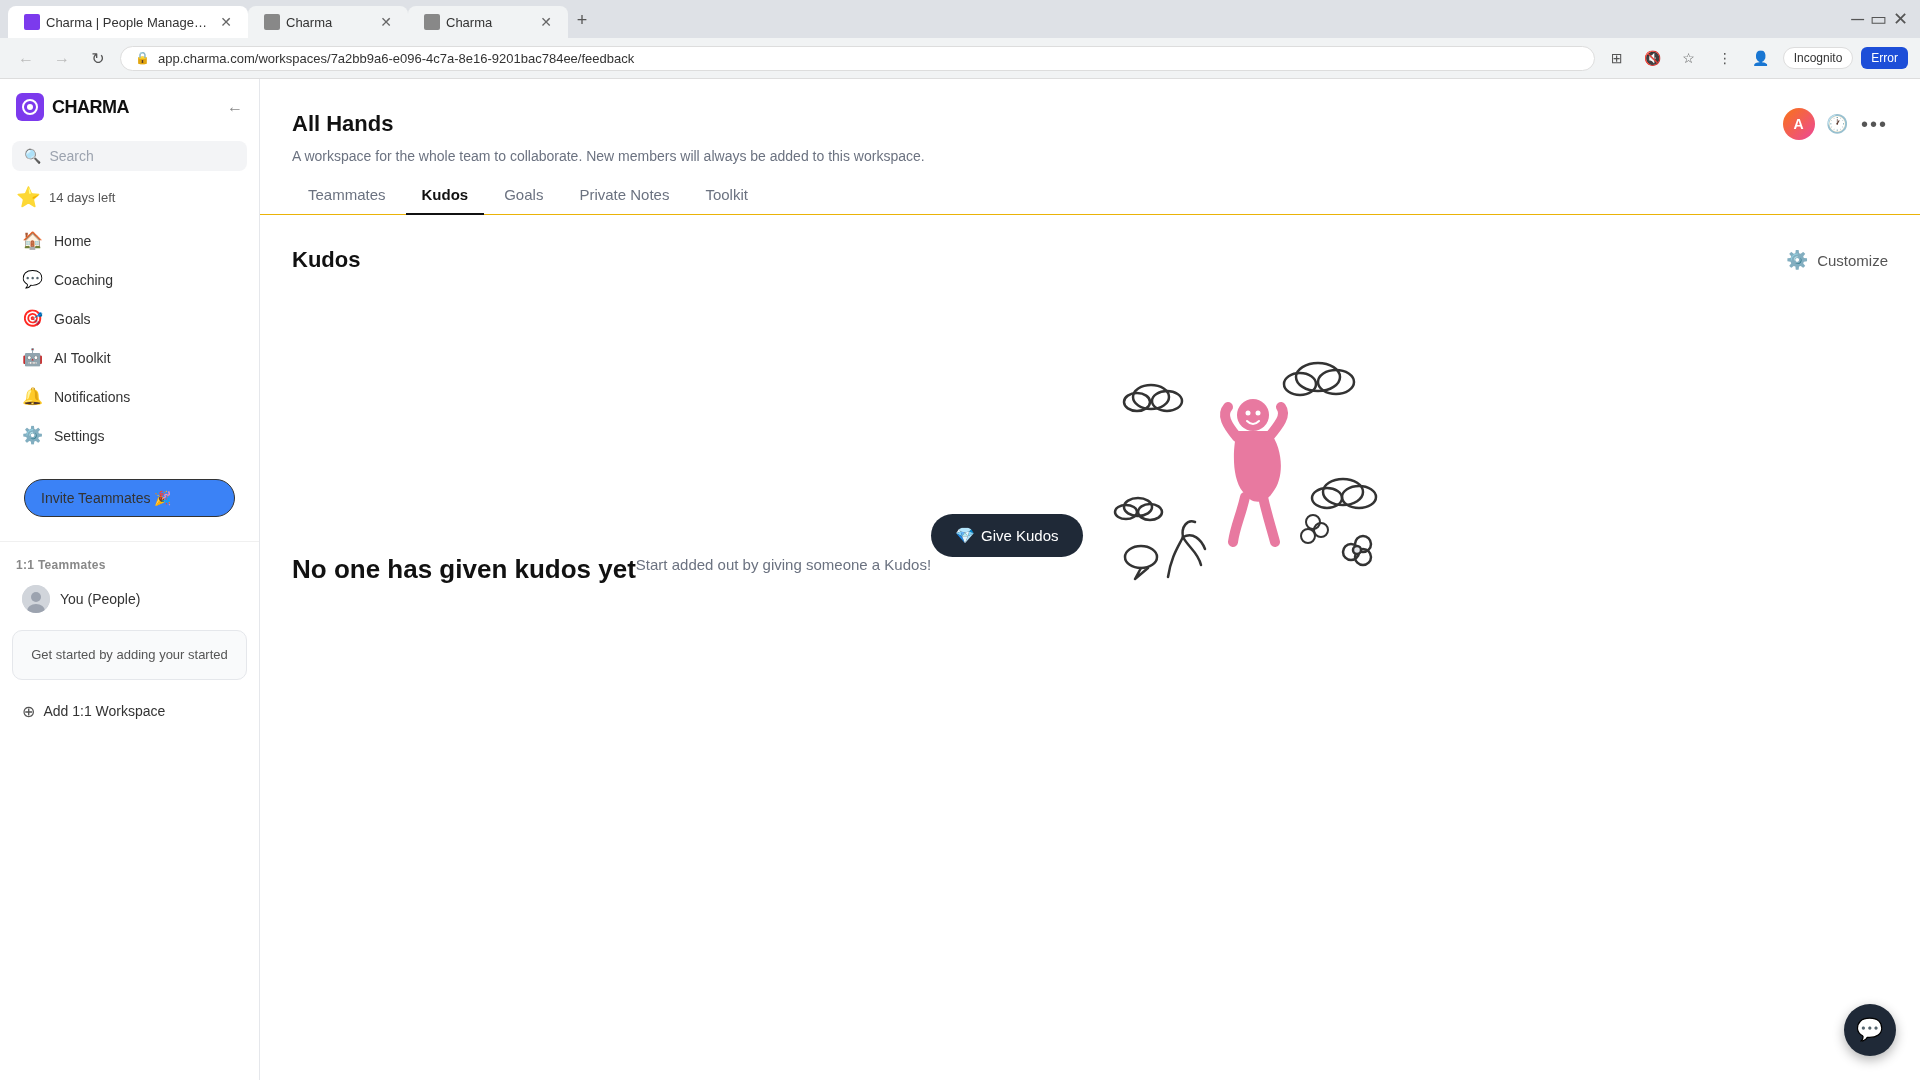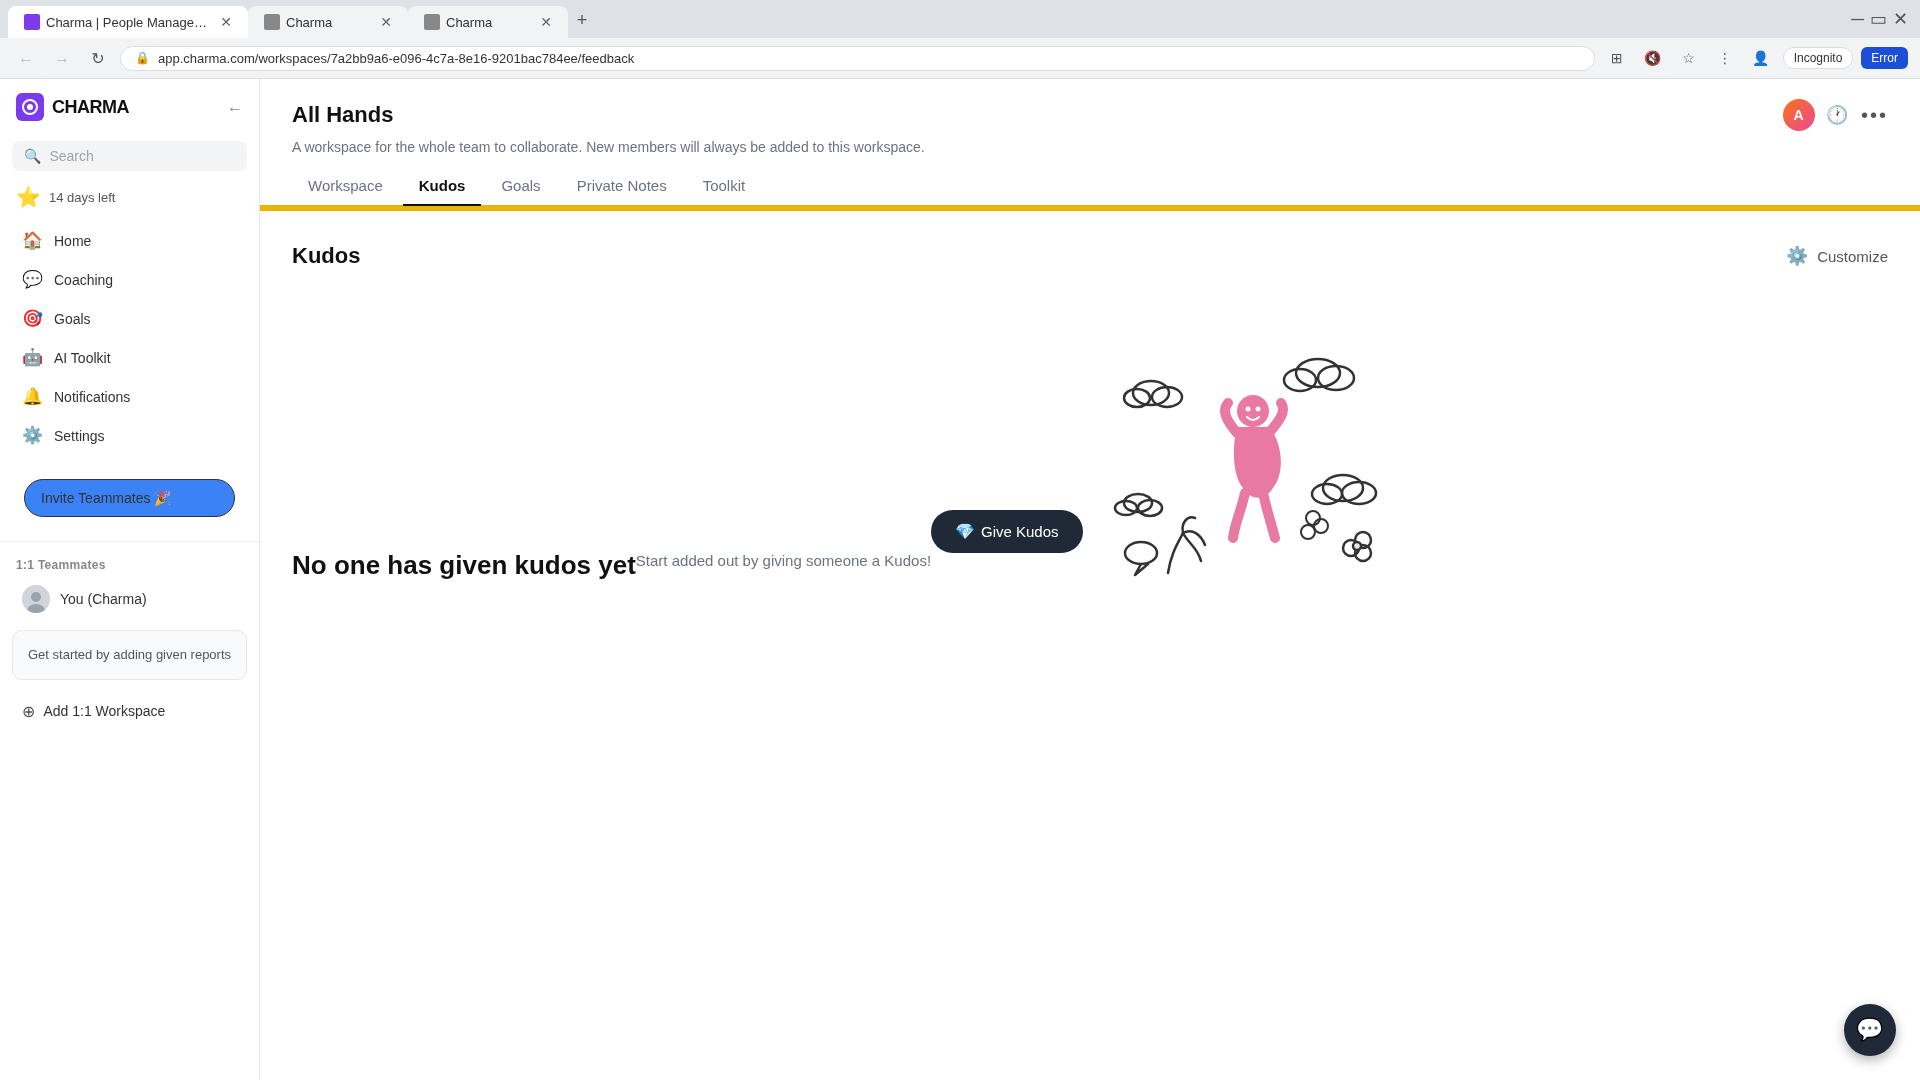--- a/index.html
+++ b/index.html
@@ -65,21 +65,21 @@
 
     .add-workspace-btn { display: flex; align-items: center; gap: 8px; padding: 10px 16px; cursor: pointer; margin: 4px 6px; border-radius: 8px; }
     .add-workspace-icon { font-size: 16px; color: #555; }
     .add-workspace-label { font-size: 14px; color: #333; font-weight: 500; }
 
     .invite-btn { margin: 8px 12px; padding: 10px 16px; border: 1.5px solid #333; border-radius: 24px; font-size: 14px; font-weight: 500; color: #333; cursor: pointer; background: #3b82f6; }
 
     
     .main { flex: 1; display: flex; flex-direction: column; overflow: hidden; background: #fff; }
 
-    .main-header { padding: 20px 32px 0; border-bottom: 6px solid #eab308; }
+    .main-header { padding: 29px 32px 0; border-bottom: 1px solid #eab308; }
     .main-header-top { display: flex; align-items: center; justify-content: space-between; margin-bottom: 8px; }
     .page-title { font-size: 22px; font-weight: 700; color: #111; }
     .header-actions { display: flex; align-items: center; gap: 12px; }
     .header-avatar-img { width: 32px; height: 32px; border-radius: 50%; background: linear-gradient(135deg, #f97316, #ec4899); display: flex; align-items: center; justify-content: center; font-size: 14px; color: white; font-weight: 600; }
     .header-icon { color: #555; font-size: 18px; cursor: pointer; }
     .header-more { color: #555; font-size: 20px; cursor: pointer; letter-spacing: 2px; }
 
     .main-subtitle { font-size: 14px; color: #6b7280; margin-bottom: 12px; }
 
     .main-tabs { display: flex; gap: 4px; }
@@ -218,46 +218,46 @@
     <div class="sidebar-section-label">1:1 Teammates</div>
 
     <div class="workspace-item">
       <div class="workspace-avatar">
         <svg width="28" height="28" viewBox="0 0 28 28">
           <circle cx="14" cy="14" r="14" fill="#d1d5db"></circle>
           <circle cx="14" cy="12" r="5" fill="#9ca3af"></circle>
           <ellipse cx="14" cy="26" rx="9" ry="7" fill="#9ca3af"></ellipse>
         </svg>
       </div>
-      <span class="workspace-label">You (Charma)</span>
+      <span class="workspace-label">You (People)</span>
     </div>
 
     <div class="get-started-box">
-      <div class="get-started-text">Get started by adding given reports</div>
+      <div class="get-started-text">Get started by adding your started</div>
     </div>
 
     <div class="add-workspace-btn">
       <span class="add-workspace-icon">⊕</span>
       <span class="add-workspace-label">Add 1:1 Workspace</span>
     </div>
   </div>
 
   <div class="main">
     <div class="main-header">
       <div class="main-header-top">
         <h1 class="page-title">All Hands</h1>
         <div class="header-actions">
           <div class="header-avatar-img">A</div>
           <span class="header-icon">🕐</span>
           <span class="header-more">•••</span>
         </div>
       </div>
       <p class="main-subtitle">A workspace for the whole team to collaborate. New members will always be added to this workspace.</p>
       <div class="main-tabs">
-        <div class="tab">Workspace</div>
+        <div class="tab">Teammates</div>
         <div class="tab active">Kudos</div>
         <div class="tab">Goals</div>
         <div class="tab">Private Notes</div>
         <div class="tab">Toolkit</div>
       </div>
     </div>
 
     <div class="content">
       <div class="content-top">
         <h2 class="content-title">Kudos</h2>

